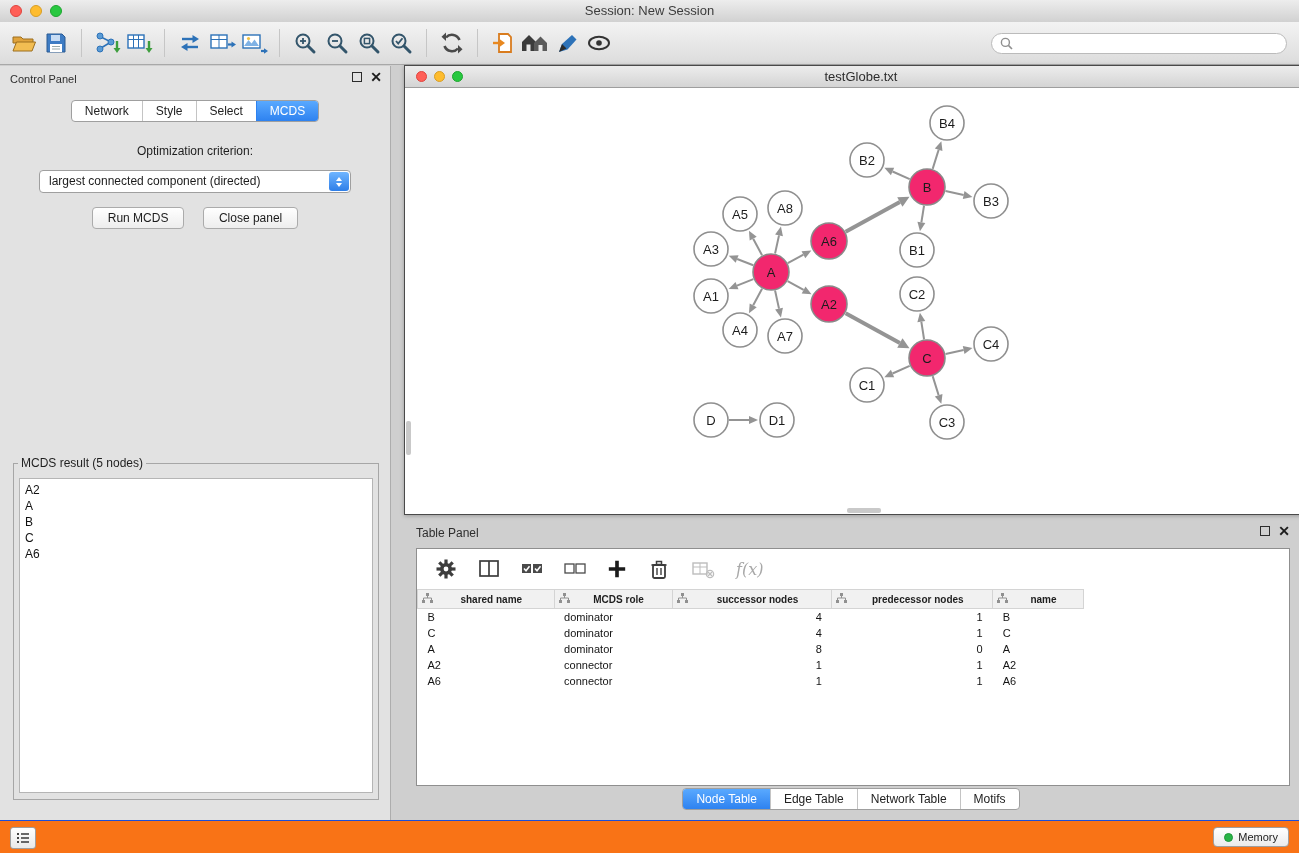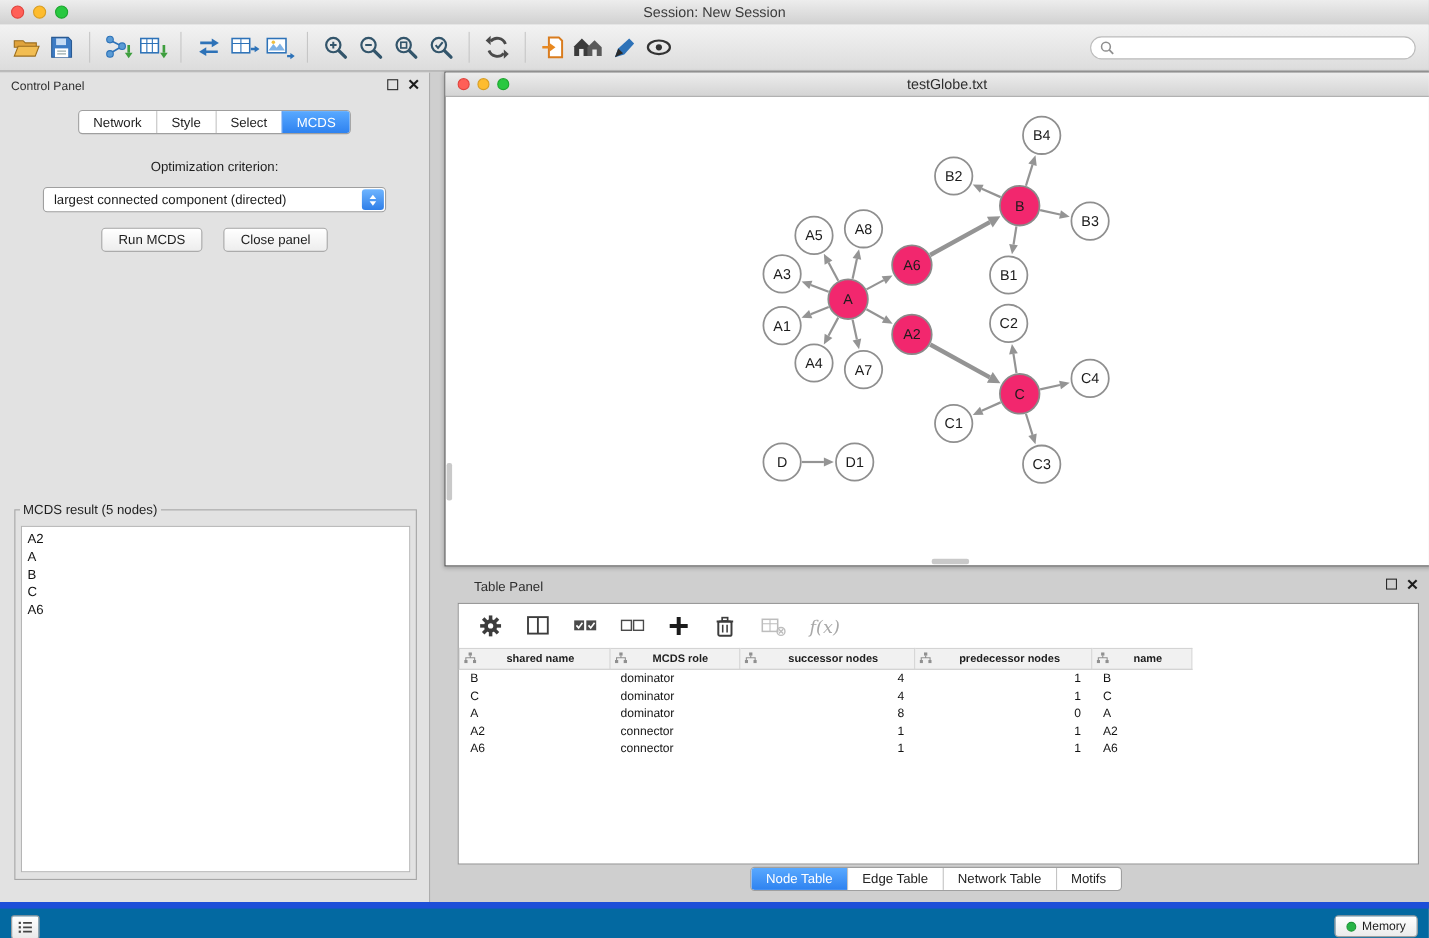--- a/index.html
+++ b/index.html
@@ -66,39 +66,39 @@
   .net-traffic .light{width:11px;height:11px;}
   .net-title{text-align:center;font-size:13px;color:#2d2d2d;line-height:21px;}
   #graph-svg{display:block;}
   .v-nub{position:absolute;left:1px;top:355px;width:5px;height:34px;background:#c9c9c9;border-radius:2px;}
   .h-nub{position:absolute;bottom:1px;left:442px;height:5px;width:34px;background:#c9c9c9;border-radius:2px;}
   .resize-handle{position:absolute;right:1px;bottom:1px;}
 
   
   .table-panel{position:absolute;left:404px;top:520px;width:894px;height:298px;}
   .tp-header{position:relative;height:26px;}
-  .tp-title{position:absolute;left:27px;top:6px;font-size:12px;color:#2e2e2e;}
+  .tp-title{position:absolute;left:12px;top:6px;font-size:12px;color:#2e2e2e;}
   .tp-inner{position:absolute;left:12px;right:8px;top:28px;height:238px;background:#fff;
     border:1px solid #8f8f8f;box-sizing:border-box;overflow:hidden;}
   .tp-toolbar{height:40px;display:flex;align-items:center;gap:21px;padding-left:18px;}
   .tp-icon{display:flex;align-items:center;justify-content:center;}
   .fx-label{font-family:"DejaVu Serif",serif;font-style:italic;font-size:16px;color:#a8a8a8;}
   table.node-table{border-collapse:collapse;table-layout:fixed;}
   table.node-table th{background:#F1F1F1;border:1px solid #D4D4D4;border-left:none;font-weight:bold;
     font-size:10px;color:#1e1e1e;height:18px;padding:0 4px;}
   table.node-table th:first-child{border-left:1px solid #D4D4D4;}
   table.node-table th.th-filler{background:transparent;border:none;}
   .th-inner{display:flex;align-items:center;}
   .th-inner .th-label{flex:1;text-align:center;}
   table.node-table td{font-size:11px;color:#141414;height:16px;padding:0 10px;white-space:nowrap;overflow:hidden;}
   .tp-tabs{position:absolute;left:0;right:0;bottom:8px;text-align:center;}
 
   
-  .statusbar{position:absolute;left:0;top:820px;width:100%;height:33px;background:#0369a1;
-    border-top:6px solid #1d4ed8;box-sizing:border-box;}
+  .statusbar{position:absolute;left:0;top:820px;width:100%;height:33px;background:#f97316;
+    border-top:1px solid #1d4ed8;box-sizing:border-box;}
   .list-btn{position:absolute;left:10px;top:6px;width:24px;height:20px;border:1px solid #9f9f9f;border-radius:3px;
     background:linear-gradient(#fff,#e9e9e9);display:flex;align-items:center;justify-content:center;}
   .memory-btn{position:absolute;right:10px;top:6px;height:20px;border:1px solid #9f9f9f;border-radius:4px;
     background:linear-gradient(#ffffff,#ebebeb);display:flex;align-items:center;gap:5px;padding:0 10px;box-sizing:border-box;}
   .mem-dot{width:9px;height:9px;border-radius:50%;background:#28B446;border:1px solid #1E9638;box-sizing:border-box;}
   .memory-btn span.lbl{font-size:11px;color:#1c1c1c;}
 </style>
 </head>
 <body>
 

